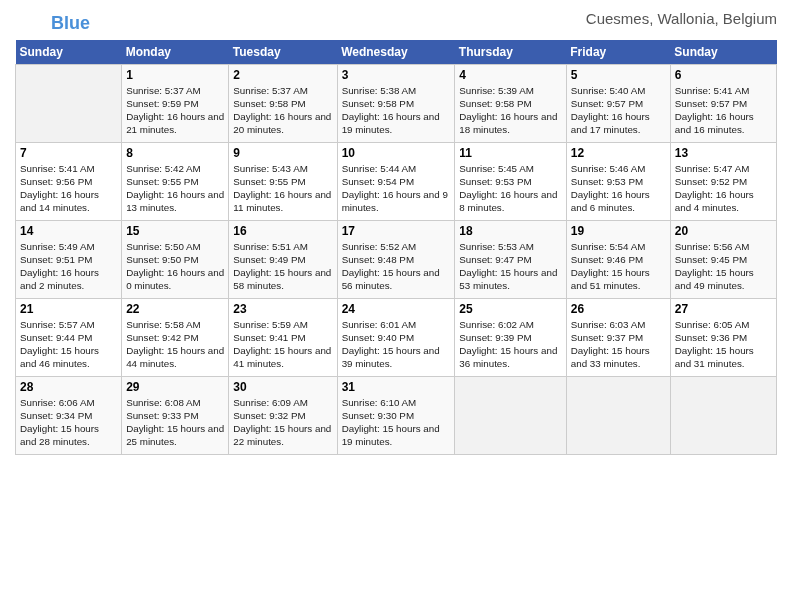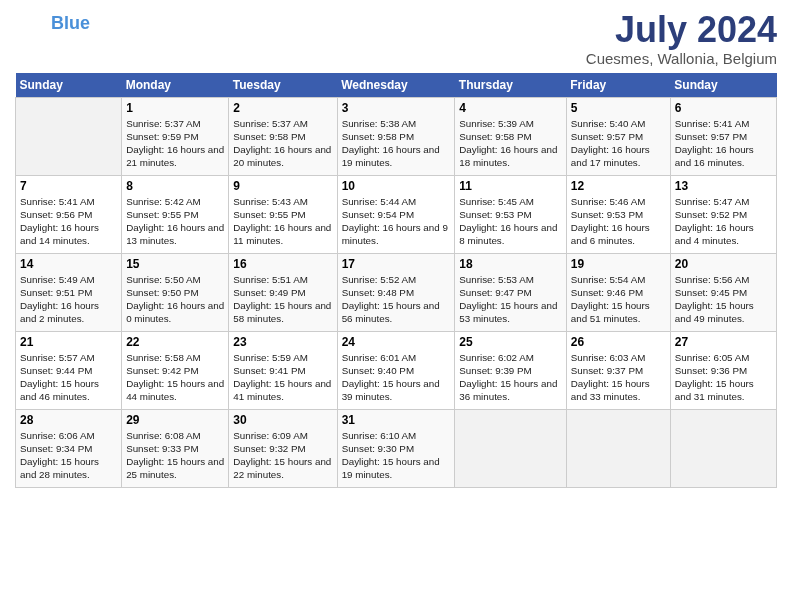--- a/index.html
+++ b/index.html
@@ -99,21 +99,20 @@
 <body>
 
 <div class="container">
   <div class="header-row">
     <div class="logo">
       <div>
         <div class="logo-text" style="color:#4a90d9;font-size:18px;font-weight:bold;margin-left:36px;">Blue</div>
       </div>
     </div>
     <div class="title-block">
-      <div class="main-title">July 2024</div>
       <div class="subtitle">Cuesmes, Wallonia, Belgium</div>
     </div>
   </div>
 
   <table>
     <thead>
       <tr>
         <th>Sunday</th>
         <th>Monday</th>
         <th>Tuesday</th>

